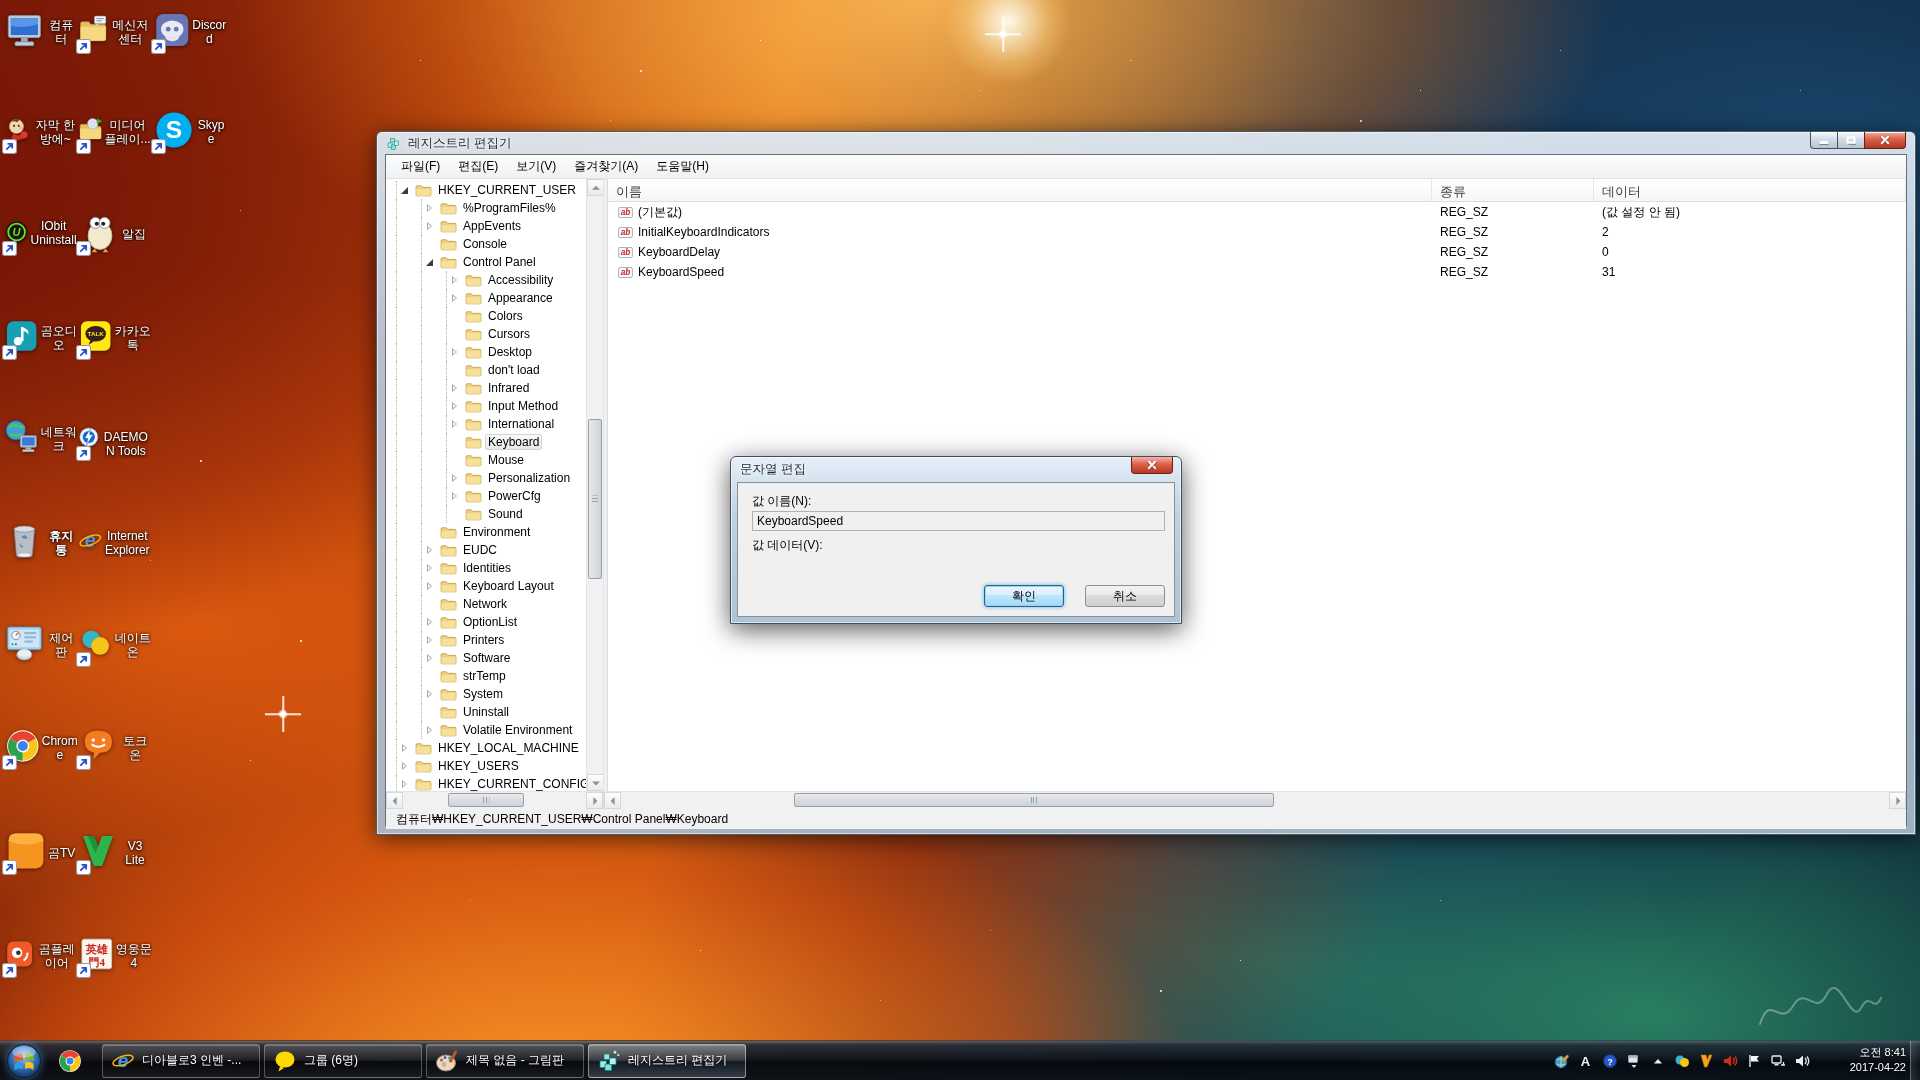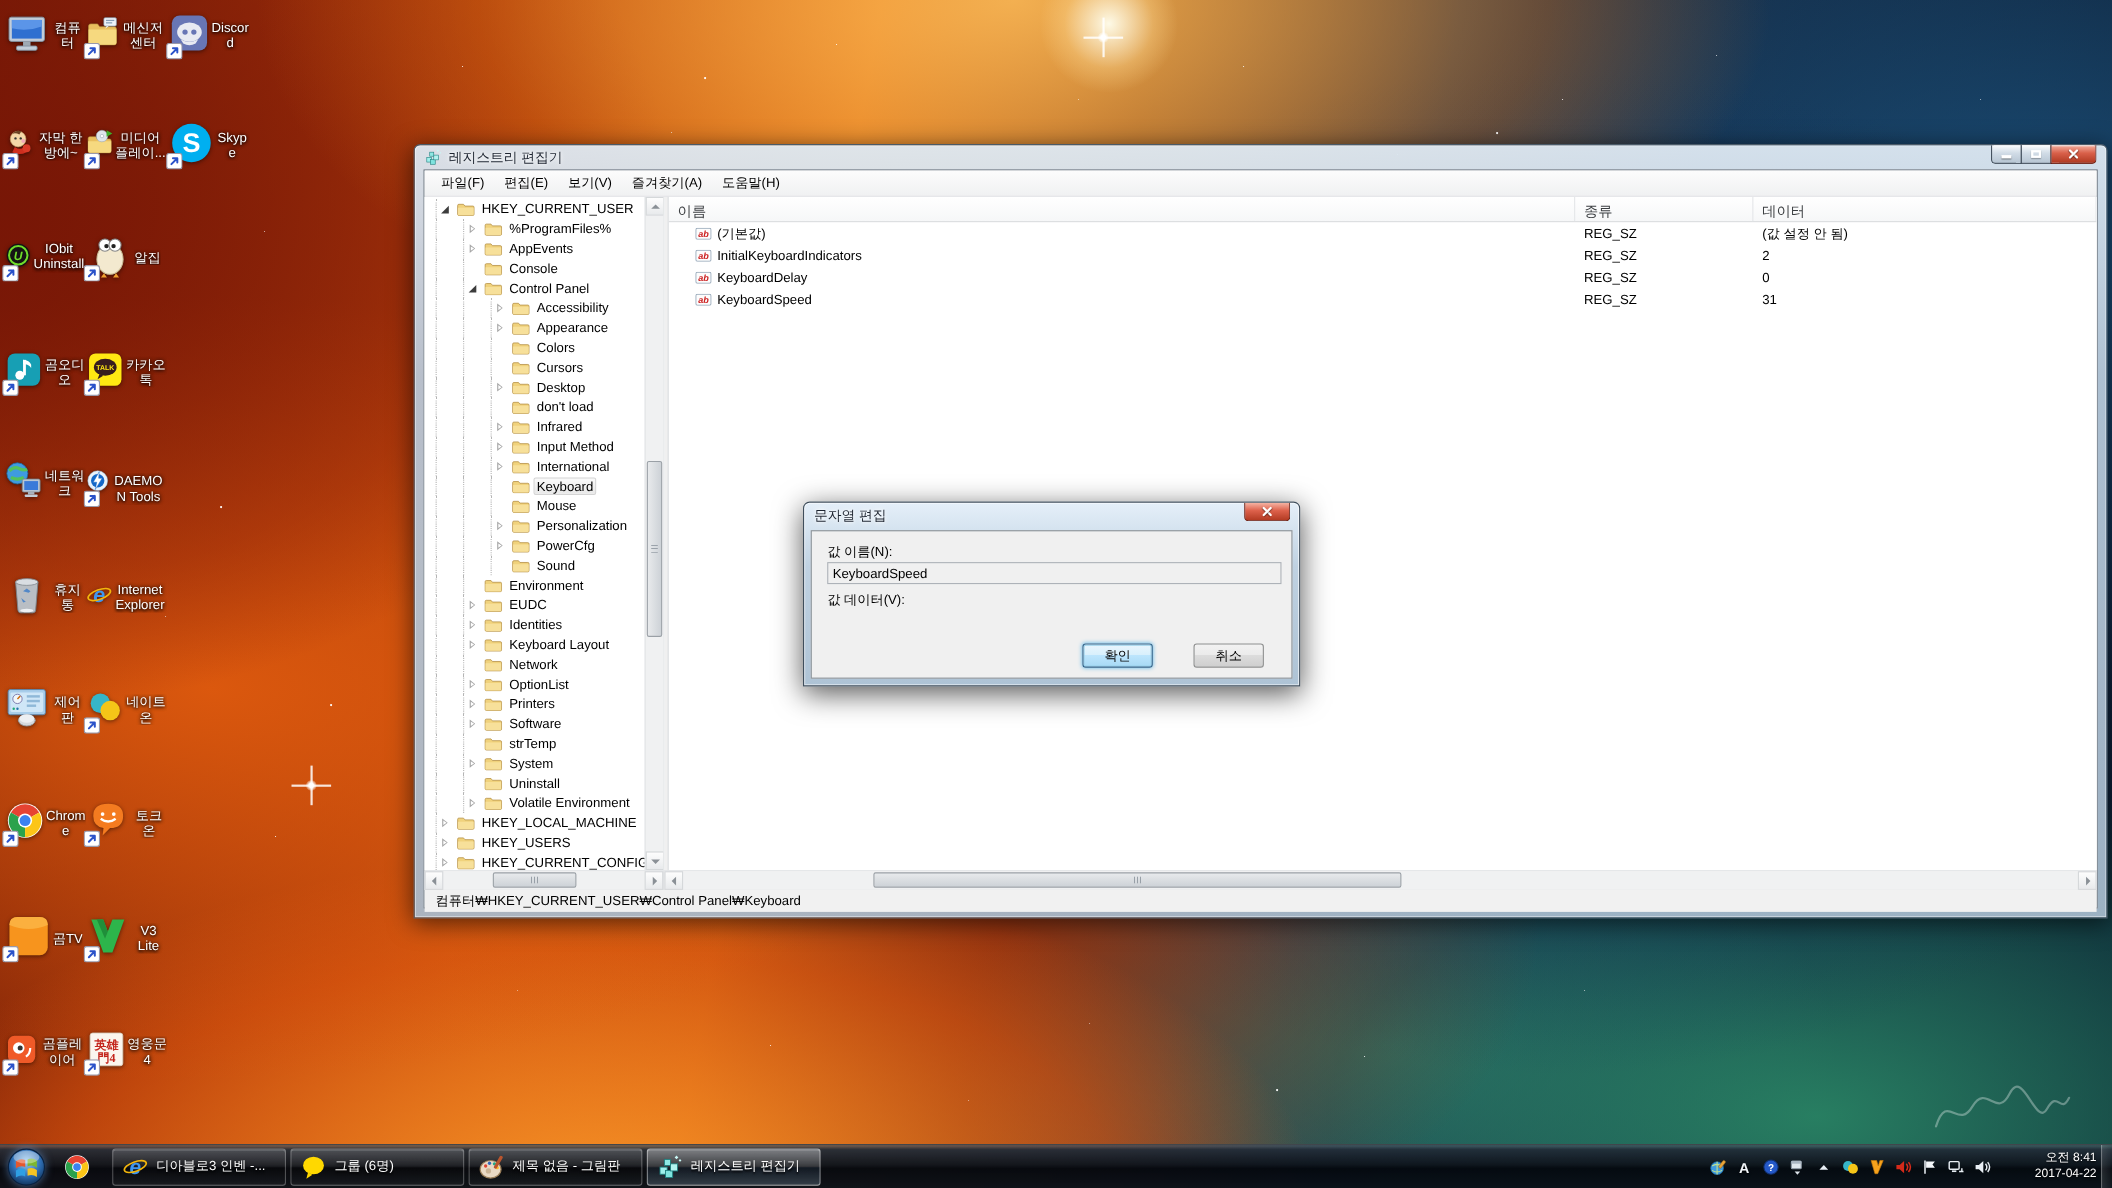--- a/index.html
+++ b/index.html
@@ -89,21 +89,21 @@
   .tfolder svg{width:17px;height:14px;display:block;}
   .tlabel{padding:1px 3px;border-radius:2px;}
   .tree-item.sel .tlabel{background:linear-gradient(#fafafa,#e8e8e8);border:1px solid #d4d4d4;padding:0 2px;}
 
   .splitter{width:4px;background:#f0f0f0;border-right:1px solid #d8dadc;}
   .listpane{position:relative;flex:1;background:#fff;overflow:hidden;}
   .lheader{display:grid;grid-template-columns:824px 162px auto;height:23px;border-bottom:1px solid #dadcde;
     background:linear-gradient(#ffffff,#f6f7f8);}
   .lheader div{font-size:13px;color:#3b3e41;padding:4px 0 0 8px;border-right:1px solid #e4e6e8;}
   .lrow{display:grid;grid-template-columns:824px 162px auto;height:20px;align-items:center;font-size:12px;color:#000;}
-  .lrow .nm{display:flex;align-items:center;padding-left:24px;gap:5px;}
+  .lrow .nm{display:flex;align-items:center;padding-left:10px;gap:5px;}
   .lrow .nm svg{width:15px;height:11px;flex:none;}
   .lrow .tp,.lrow .dt{padding-left:8px;}
 
   
   .vsb{position:absolute;top:0;right:0;width:17px;height:612px;background:#f0f1f2;border-left:1px solid #e2e4e6;}
   .sb-btn{position:absolute;left:0;width:17px;height:17px;background:linear-gradient(#fdfdfd,#e8eaec);border:1px solid #d5d8da;}
   .sb-btn.up{top:0;} .sb-btn.down{bottom:0;}
   .tri-up{position:absolute;left:50%;top:50%;transform:translate(-50%,-55%);width:0;height:0;
     border-bottom:4px solid #8a9096;border-left:4px solid transparent;border-right:4px solid transparent;}
   .tri-down{position:absolute;left:50%;top:50%;transform:translate(-50%,-40%);width:0;height:0;
@@ -134,21 +134,21 @@
   #dialog .titlebar{height:25px;}
   #dialog .title-text{font-size:12.5px;}
   .dlg-close{position:absolute;right:8px;top:0;width:42px;height:17px;border:1px solid #6e1d10;border-top:none;
     border-radius:0 0 4px 4px;background:linear-gradient(180deg,#f6b5a5,#dd614b 45%,#b23a22);}
   .dlg-client{position:absolute;left:6px;right:6px;top:25px;bottom:6px;background:#f0f0f0;border:1px solid #889097;}
   .dlg-label{position:absolute;left:14px;font-size:12px;color:#000;}
   .fld{position:absolute;left:14px;height:20px;font-size:12px;display:flex;align-items:center;padding-left:4px;}
   .fld.ro{width:413px;background:#f0f0f0;border:1px solid #adb2b8;color:#000;}
   .fld.edit{left:12px;width:420px;background:#fff;border:1px solid #3d7bad;color:#000;}
   .caret{display:inline-block;width:1px;height:13px;background:#000;margin-left:1px;}
-  .dbtn{position:absolute;width:64px;height:22px;font-size:12px;display:flex;align-items:center;justify-content:center;
+  .dbtn{position:absolute;width:80px;height:22px;font-size:12px;display:flex;align-items:center;justify-content:center;
     border:1px solid #8e8f8f;border-radius:3px;background:linear-gradient(#f2f2f2,#ebebeb 45%,#dddddd 46%,#cfcfcf);color:#000;}
   .dbtn.focused{border-color:#2c628b;box-shadow:0 0 0 1px #9ad1ea inset,0 0 4px #5fb8e8;
     background:linear-gradient(#eaf6fd,#d9f0fc 45%,#bee6fd 46%,#a7d9f5);}
 
   
   #taskbar{position:absolute;left:0;bottom:0;width:1920px;height:40px;z-index:60;
     background:linear-gradient(180deg,rgba(92,104,116,.55) 0%,rgba(34,44,56,.92) 10%,rgba(14,20,28,.95) 45%,rgba(4,8,14,.97) 55%,rgba(10,16,24,.96) 100%),
     linear-gradient(90deg,rgba(120,60,20,.35),rgba(20,40,70,.35) 60%,rgba(20,60,60,.3));
     border-top:1px solid rgba(255,255,255,.22);display:flex;align-items:center;}
   #start-orb{width:36px;height:36px;margin:0 8px 0 6px;flex:none;}
@@ -260,21 +260,21 @@
             <circle cx="16" cy="15" r="13" fill="#3f9be0" stroke="#1f6aa0"></circle>
             <path d="M6 12 q6-6 12-3 t10 1 M8 20 q8 4 16 0" stroke="#52c25e" stroke-width="4" fill="none"></path>
             <rect x="22" y="22" width="22" height="16" rx="2" fill="#b9c6d4" stroke="#7d838a"></rect>
             <rect x="24.5" y="24.5" width="17" height="11" fill="#3a7ad9"></rect>
             <rect x="29" y="38" width="8" height="3" fill="#aab4bf"></rect>
             <rect x="25" y="41" width="16" height="3" rx="1" fill="#c3cdd8"></rect>
           </svg>
         </span>
     <span class="dlabel">네트워크</span>
   </div>
-      <div class="dicon" style="left: 4px; top: 519px;">
+      <div class="dicon" style="left: 4px; top: 519px; font-weight: bold;">
     <span class="ia">
           <svg viewBox="0 0 48 48">
             <path d="M12 10 h24 l-2.5 30 q-.2 3-3 3 h-13 q-2.8 0-3-3z" fill="#b9bec4" stroke="#7d838a"></path>
             <ellipse cx="24" cy="10" rx="12" ry="3.6" fill="#d9dde2" stroke="#8a9097"></ellipse>
             <ellipse cx="24" cy="40.5" rx="7" ry="2" fill="#eef1f4"></ellipse>
             <path d="M20 20 l4-3 4 3-2 1.5z M18 27 l2 5 3-1" fill="#3a7ac8" opacity=".8"></path>
           </svg>
         </span>
     <span class="dlabel">휴지통</span>
   </div>

